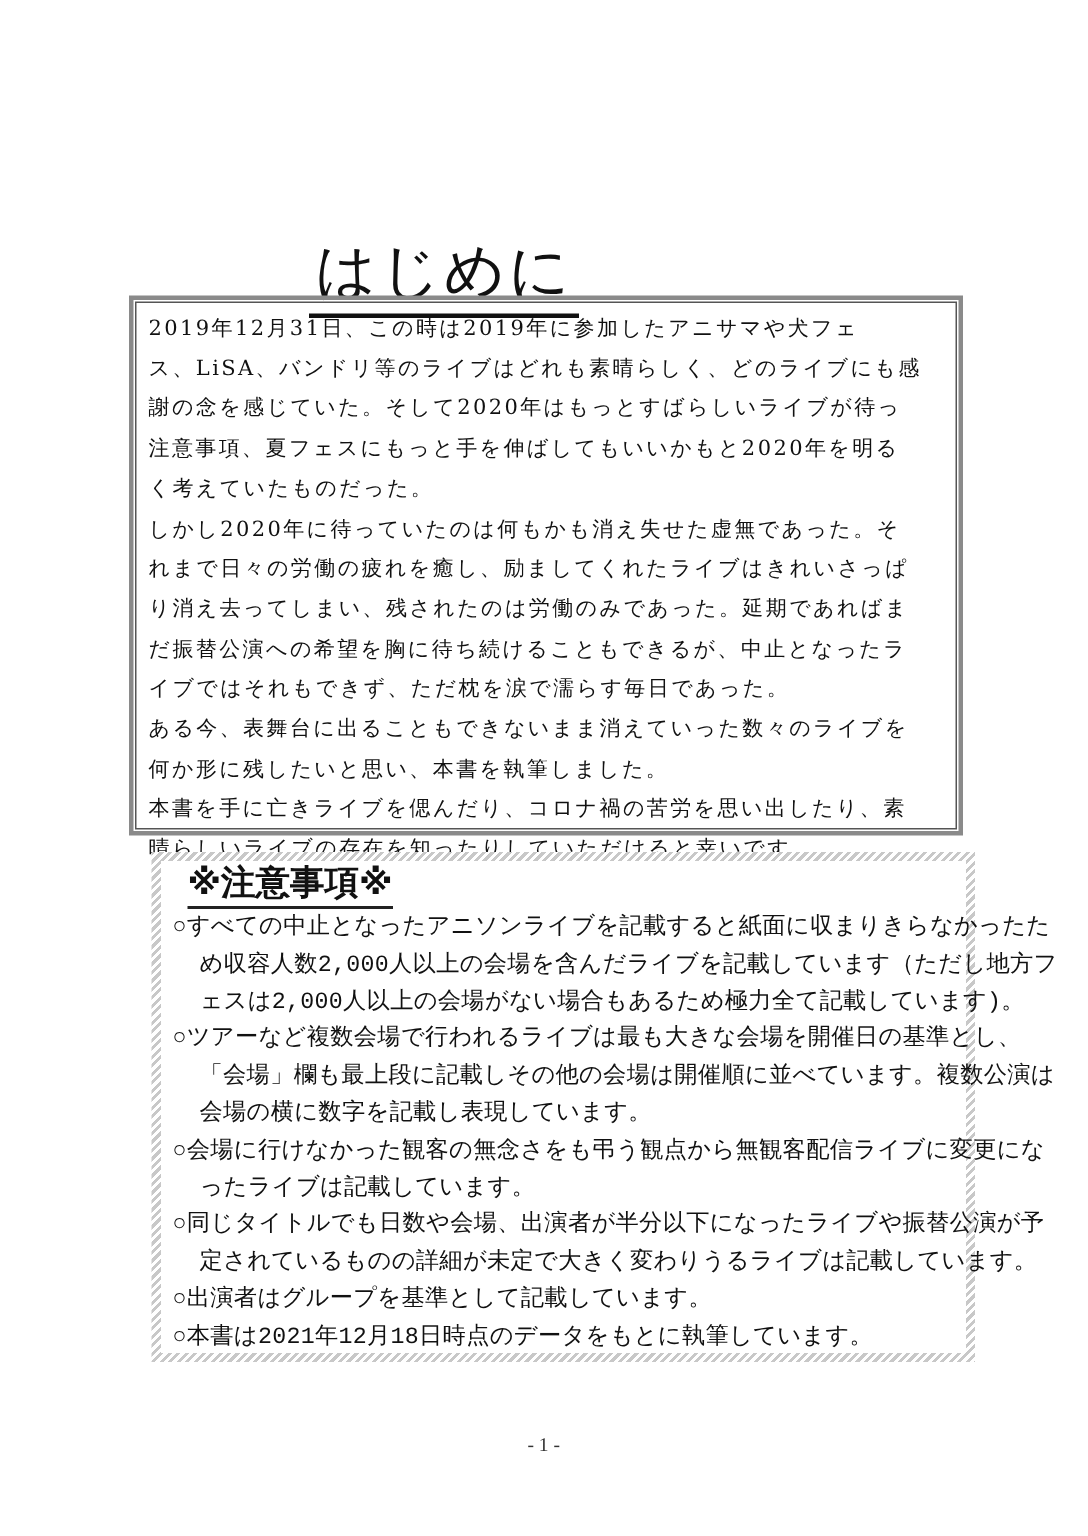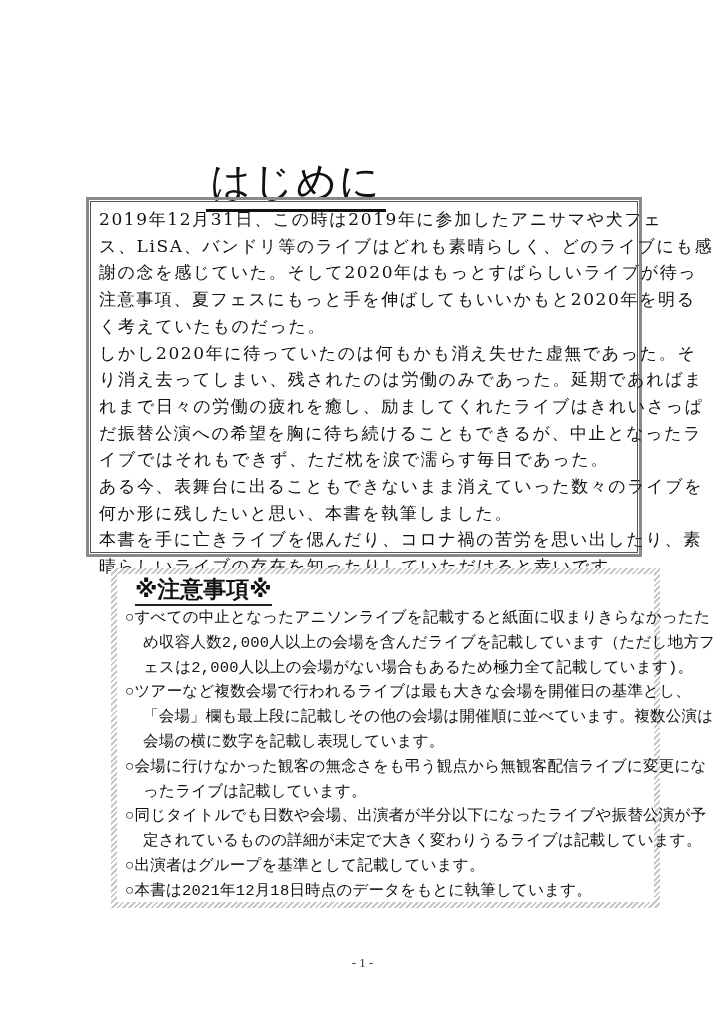--- a/index.html
+++ b/index.html
@@ -39,39 +39,39 @@
     width: 556px;
     height: 360px;
     border: 3px solid #8a8a8a;
     outline: 1px solid #555;
     outline-offset: -5px;
     box-sizing: border-box;
     padding: 6px 8px 0 10px;
   }
   .intro-line {
     font-family: "DejaVu Serif", serif;
-    font-size: 17px;
+    font-size: 14px;
     line-height: 26.7px;
     white-space: nowrap;
     letter-spacing: 1.6px;
   }
   .intro-signature {
     font-family: "DejaVu Serif", serif;
     font-size: 14.5px;
     line-height: 22px;
     text-align: right;
     letter-spacing: 1.2px;
     font-weight: bold;
     padding-right: 0px;
     margin-top: 2px;
     white-space: nowrap;
   }
   .notes-box {
     position: absolute;
-    left: 111px;
+    left: 101px;
     top: 568px;
     width: 549px;
     height: 340px;
     box-sizing: border-box;
     border: 6px solid transparent;
     background:
       linear-gradient(#fff, #fff) padding-box,
       repeating-linear-gradient(135deg, #c8c8c8 0 2px, #ffffff 2px 4px) border-box;
     padding: 0 6px 0 8px;
   }
@@ -113,22 +113,22 @@
 
 <h1 class="page-title"><span>はじめに</span></h1>
 
 <div class="intro-box">
   <div class="intro-line">2019年12月31日、この時は2019年に参加したアニサマや犬フェ</div>
   <div class="intro-line">ス、LiSA、バンドリ等のライブはどれも素晴らしく、どのライブにも感</div>
   <div class="intro-line">謝の念を感じていた。そして2020年はもっとすばらしいライブが待っ</div>
   <div class="intro-line">注意事項、夏フェスにもっと手を伸ばしてもいいかもと2020年を明る</div>
   <div class="intro-line">く考えていたものだった。</div>
   <div class="intro-line">しかし2020年に待っていたのは何もかも消え失せた虚無であった。そ</div>
+  <div class="intro-line">れまで日々の労働の疲れを癒し、励ましてくれたライブはきれいさっぱ</div>
   <div class="intro-line">り消え去ってしまい、残されたのは労働のみであった。延期であればま</div>
-  <div class="intro-line">れまで日々の労働の疲れを癒し、励ましてくれたライブはきれいさっぱ</div>
   <div class="intro-line">だ振替公演への希望を胸に待ち続けることもできるが、中止となったラ</div>
   <div class="intro-line">イブではそれもできず、ただ枕を涙で濡らす毎日であった。</div>
   <div class="intro-line">ある今、表舞台に出ることもできないまま消えていった数々のライブを</div>
   <div class="intro-line">何か形に残したいと思い、本書を執筆しました。</div>
   <div class="intro-line">本書を手に亡きライブを偲んだり、コロナ禍の苦労を思い出したり、素</div>
   <div class="intro-line">晴らしいライブの存在を知ったりしていただけると幸いです。</div>
   <div class="intro-signature">アニソンライブ評論サークル　アニソンに溺れたい</div>
 </div>
 
 <div class="notes-box">

